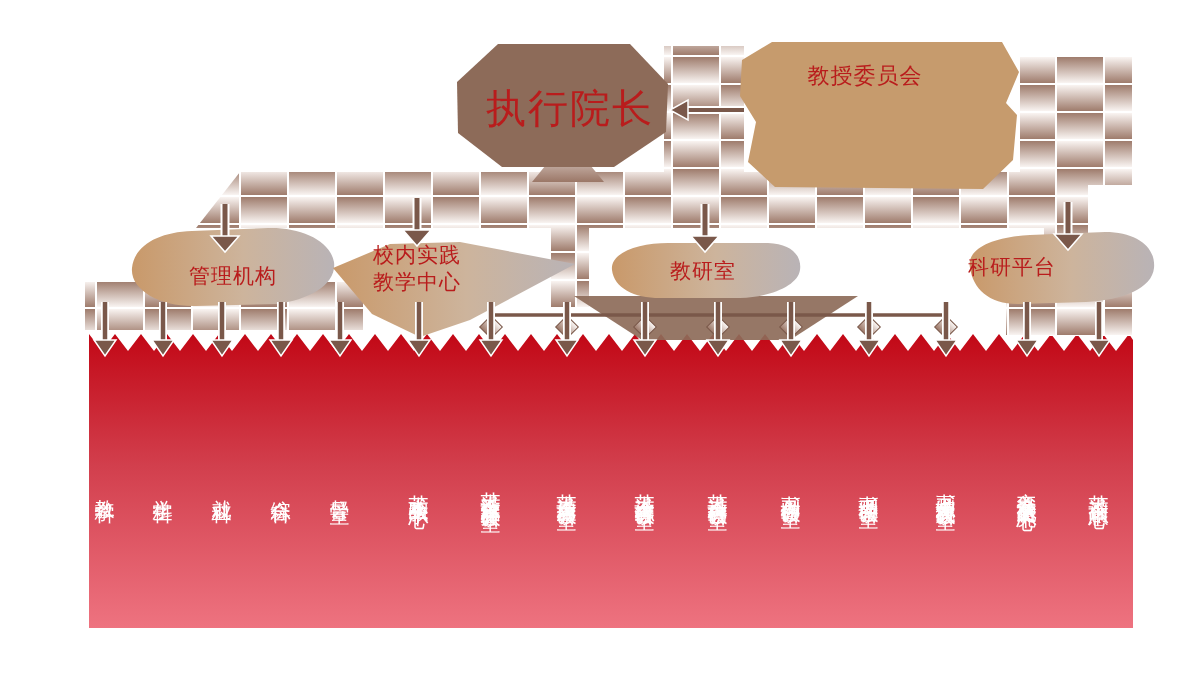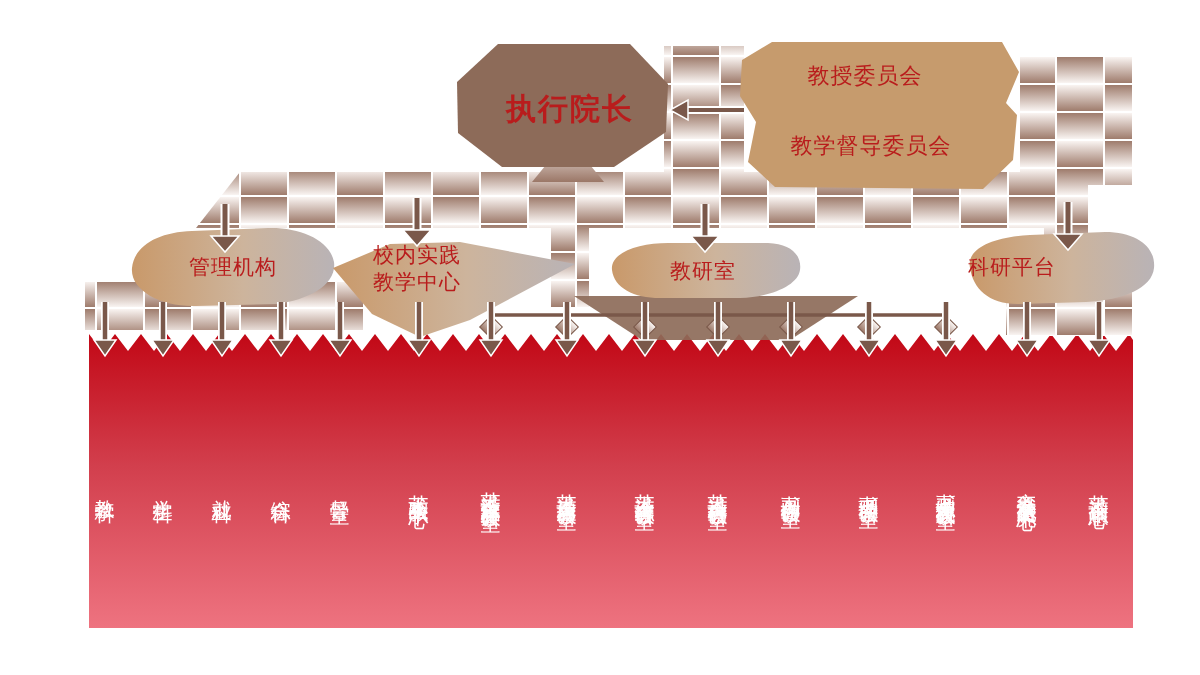--- a/index.html
+++ b/index.html
@@ -5,21 +5,21 @@
   html,body{margin:0;padding:0;background:#fff;}
   .stage{
     position:relative;width:1200px;height:675px;overflow:hidden;background:#fff;
     font-family:"Liberation Sans","DejaVu Sans",sans-serif;
   }
   .stage svg{position:absolute;left:0;top:0;}
   .lbl{
     position:absolute;color:#b91c1c;transform:translate(-50%,-50%);
     white-space:nowrap;text-align:center;line-height:1.3;
   }
-  .root-lbl{font-size:30px;font-weight:bold;letter-spacing:2px;}
+  .root-lbl{font-size:40px;font-weight:normal;letter-spacing:2px;}
   .cmte-lbl{font-size:22px;letter-spacing:1px;}
   .branch-lbl{font-size:21px;letter-spacing:1px;}
   .branch-lbl.two-line{white-space:pre-line;line-height:27px;text-align:right;}
   .vlabel{
     position:absolute;top:487px;transform:translate(-50%,-50%);
     writing-mode:vertical-rl;text-orientation:upright;
     color:#fff;font-size:20px;line-height:1;letter-spacing:2px;white-space:nowrap;
   }
 </style>
 </head>
@@ -142,23 +142,22 @@
       <use href="#arrdef" x="856" y="300"></use>
       <use href="#arrdef" x="933" y="300"></use>
       <use href="#arrdef" x="1014" y="300"></use>
       <use href="#arrdef" x="1086" y="300"></use>
     </g>
   </svg>
 
   <div class="lbl root-lbl" style="left:570px;top:108px;">执行院长</div>
 
   <div class="lbl cmte-lbl" style="left:865px;top:76px;">教授委员会</div>
-  <div class="lbl cmte-lbl" style="left:871px;top:146px;">教学督导委员会</div>
 
-  <div class="lbl branch-lbl" style="left:233px;top:267px;text-align:center;">管理机构</div>
+  <div class="lbl branch-lbl" style="left:233px;top:276px;text-align:center;">管理机构</div>
   <div class="lbl branch-lbl two-line" style="left:417px;top:268px;">校内实践
 教学中心</div>
   <div class="lbl branch-lbl" style="left:703px;top:271px;">教研室</div>
   <div class="lbl branch-lbl" style="left:1012px;top:267px;">科研平台</div>
 
   <div class="vlabel" style="left:105px;">教学科</div>
   <div class="vlabel" style="left:163px;">学生科</div>
   <div class="vlabel" style="left:222px;">就业科</div>
   <div class="vlabel" style="left:281px;">综合科</div>
   <div class="vlabel" style="left:340px;">督导室</div>

